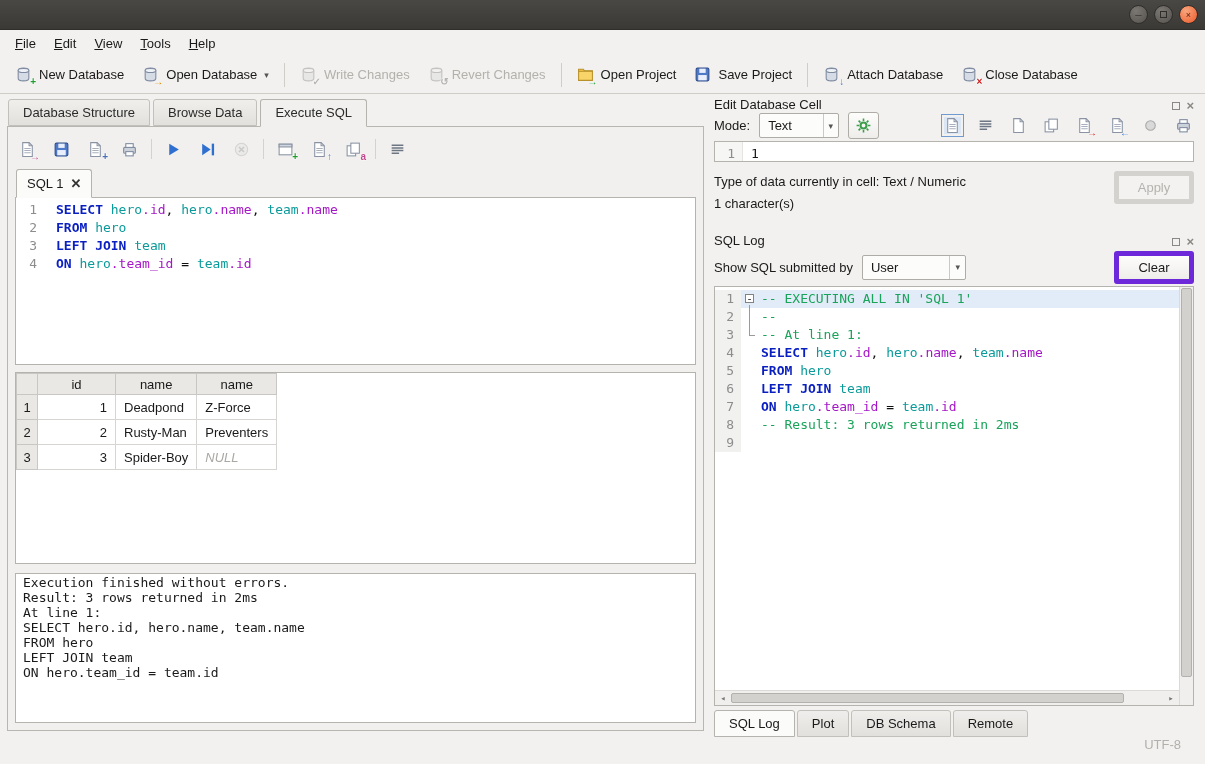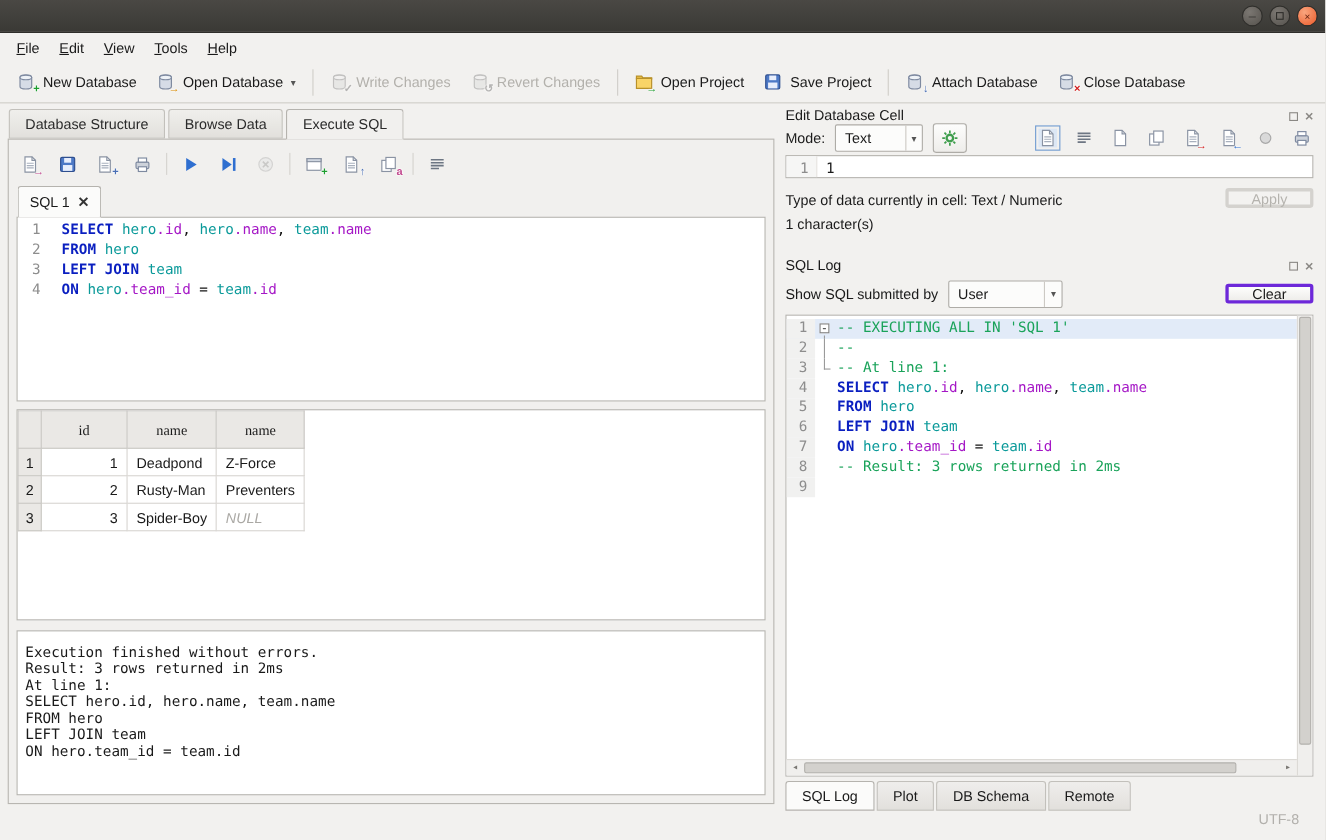--- a/index.html
+++ b/index.html
@@ -55,28 +55,28 @@
   .code-editor .lc { padding-left:12px; }
   .tk-kw { color:var(--kw); font-weight:bold; }
   .tk-tbl { color:var(--tbl); }
   .tk-col { color:var(--col); }
   .tk-pl { color:#101010; }
   .tk-cm { color:var(--cm);margin-top:13px; }
 
   .results-area { flex:0 0 192px; background:#fff; border:1px solid #b5b3ae; margin-top:7px; overflow:hidden; }
   .results-area table { border-collapse:collapse; font-size:13px; }
   .results-area th, .results-area td { border:1px solid #d7d5d1; padding:4px 8px; height:25px; }
-  .results-area thead th { background:#eae8e5; border-color:#c9c7c3; font-weight:normal; text-align:center; padding:2px 8px; height:34px;font-family:Liberation Serif, serif; }
+  .results-area thead th { background:#eae8e5; border-color:#c9c7c3; font-weight:normal; text-align:center; padding:2px 8px; height:21px; }
   .results-area th.corner { width:21px; padding:2px 6px; }
   .results-area th.rowhdr { background:#eae8e5; border-color:#c9c7c3; font-weight:normal; width:21px; padding:4px 6px; }
   .results-area td.num { text-align:right; width:36px; }
   .results-area td { min-width:78px; }
   .results-area td.null { color:#aaa8a4; font-style:italic; }
 
-  .exec-msg { flex:1; background:#fff; border:1px solid #b5b3ae; margin-top:9px; padding:12px 7px; font-family:"DejaVu Sans Mono", monospace; font-size:13px; overflow:hidden; min-height:0; }
+  .exec-msg { flex:1; background:#fff; border:1px solid #b5b3ae; margin-top:9px; padding:1px 7px; font-family:"DejaVu Sans Mono", monospace; font-size:13px; overflow:hidden; min-height:0; }
   .exec-msg pre { margin:0; font:inherit; line-height:15px; }
 
   
   .right-panel { flex:1; display:flex; flex-direction:column; min-width:0; padding:3px 9px 0 6px; }
   .dock-header { display:flex; align-items:flex-end; flex:0 0 22px; padding:0 2px; }
   .dock-title { flex:1; }
   .dock-icons { display:flex; gap:6px; align-items:center; }
   .float-ico { width:8px; height:8px; border:1px solid #8a8884; display:inline-block; }
   .close-ico { font-size:13px; font-weight:bold; color:#8a8884; line-height:1; }
 
@@ -85,21 +85,21 @@
   .combo .arrowbox { border-left:1px solid #ccc9c4; padding-left:5px; margin-left:8px; color:#555; font-size:9px; align-self:stretch; display:flex; align-items:center; }
   .gearbtn { width:31px; height:27px; border:1px solid #aeaca7; border-radius:3px; background:linear-gradient(#fdfdfc,#eeedea); display:flex; align-items:center; justify-content:center; }
   .cell-toolbar-icons { display:flex; gap:16px; margin-left:auto; align-items:center; padding-right:2px; }
 
   .cell-edit { flex:0 0 62px; border:1px solid #b5b3ae; background:#fff; display:flex; font-family:"DejaVu Sans Mono", monospace; font-size:13px; margin:2px 2px 0; }
   .cell-gutter { flex:0 0 28px; text-align:right; padding:4px 7px 0 0; color:#8d8d8d; background:#f6f6f5; border-right:1px solid #e6e4e1; }
   .cell-text { padding:4px 0 0 8px; }
 
   .cell-info-row { display:flex; align-items:flex-start; padding:9px 2px 4px; gap:10px; }
   .cell-info { flex:1; line-height:22px; }
-  .btn { min-width:80px; height:18px; border:3px solid #6d28d9; border-radius:3px; background:linear-gradient(#fdfdfc,#eeedea); padding:0 16px; display:flex; align-items:center; justify-content:center; }
+  .btn { min-width:80px; height:33px; border:5px solid #6d28d9; border-radius:3px; background:linear-gradient(#fdfdfc,#eeedea); padding:0 16px; display:flex; align-items:center; justify-content:center; }
   .btn.disabled { color:#b5b3ae; background:#f3f2f0; border-color:#d4d2ce; }
 
   .sql-log-dock { flex:1; display:flex; flex-direction:column; min-height:0; margin-top:7px; }
   .filter-row { display:flex; align-items:center; gap:9px; flex:0 0 38px; padding:0 2px; }
   .filter-row .btn { margin-left:auto; }
 
   .log-box { flex:1; border:1px solid #b5b3ae; background:#fff; font-family:"DejaVu Sans Mono", monospace; font-size:13px; display:flex; flex-direction:column; min-height:0; margin:0 2px; }
   .log-inner { flex:1; display:flex; min-height:0; }
   .log-lines { flex:1; overflow:hidden; padding-top:3px; min-width:0; }
   .log-box .ln { background:#f1f1f0; flex:0 0 26px; width:26px; }

